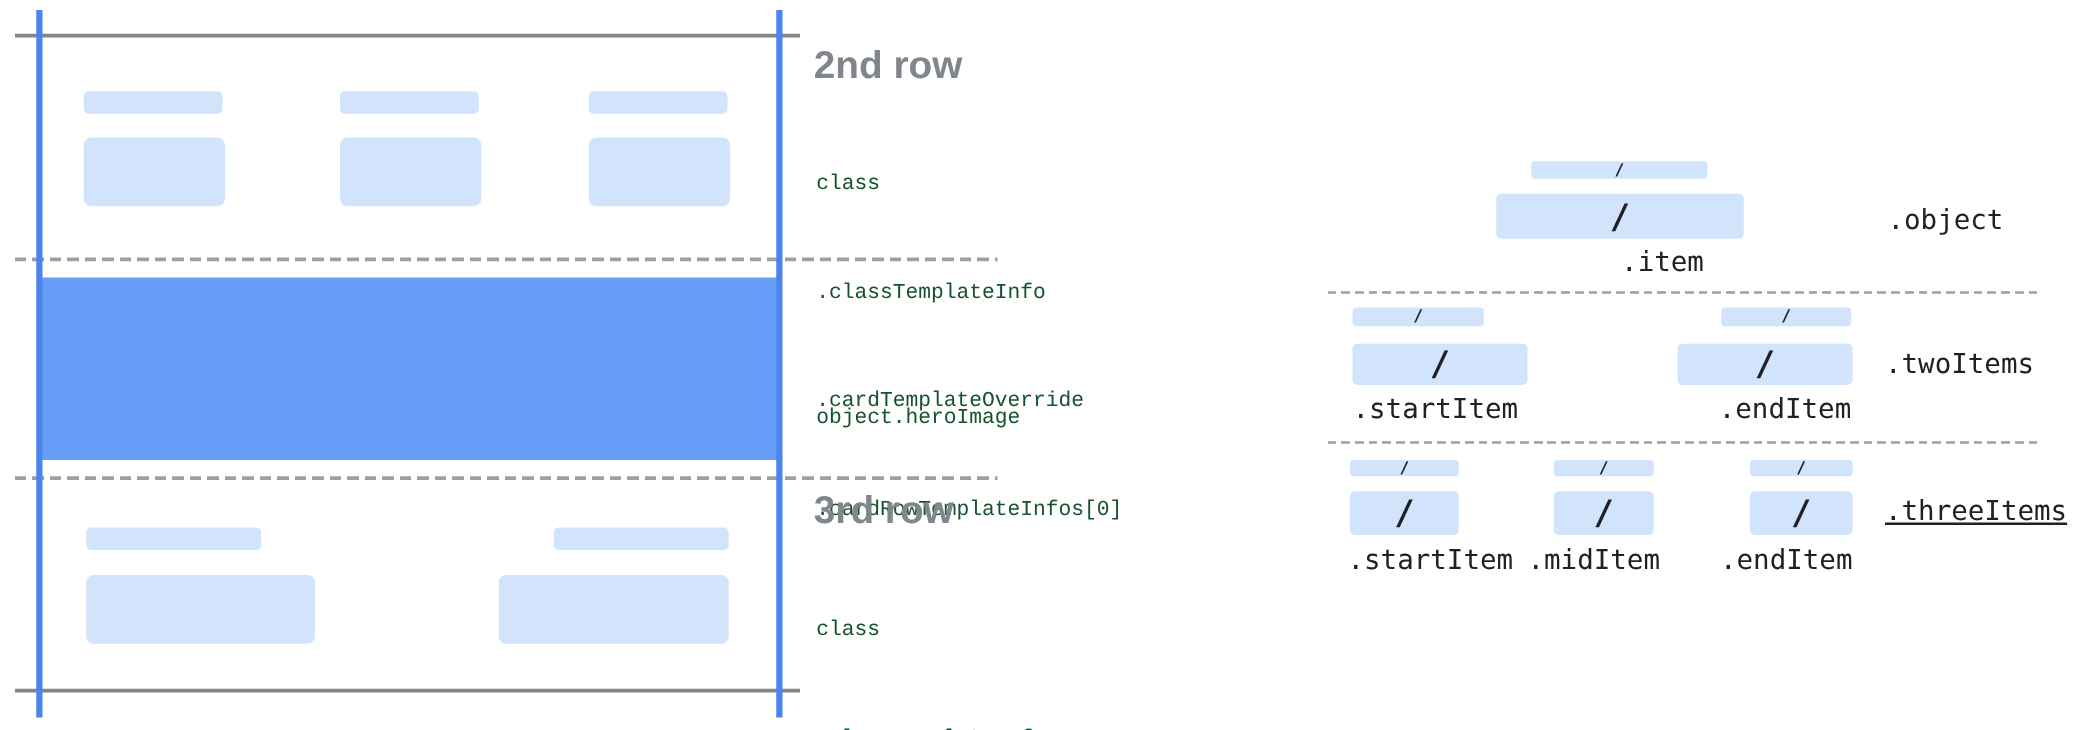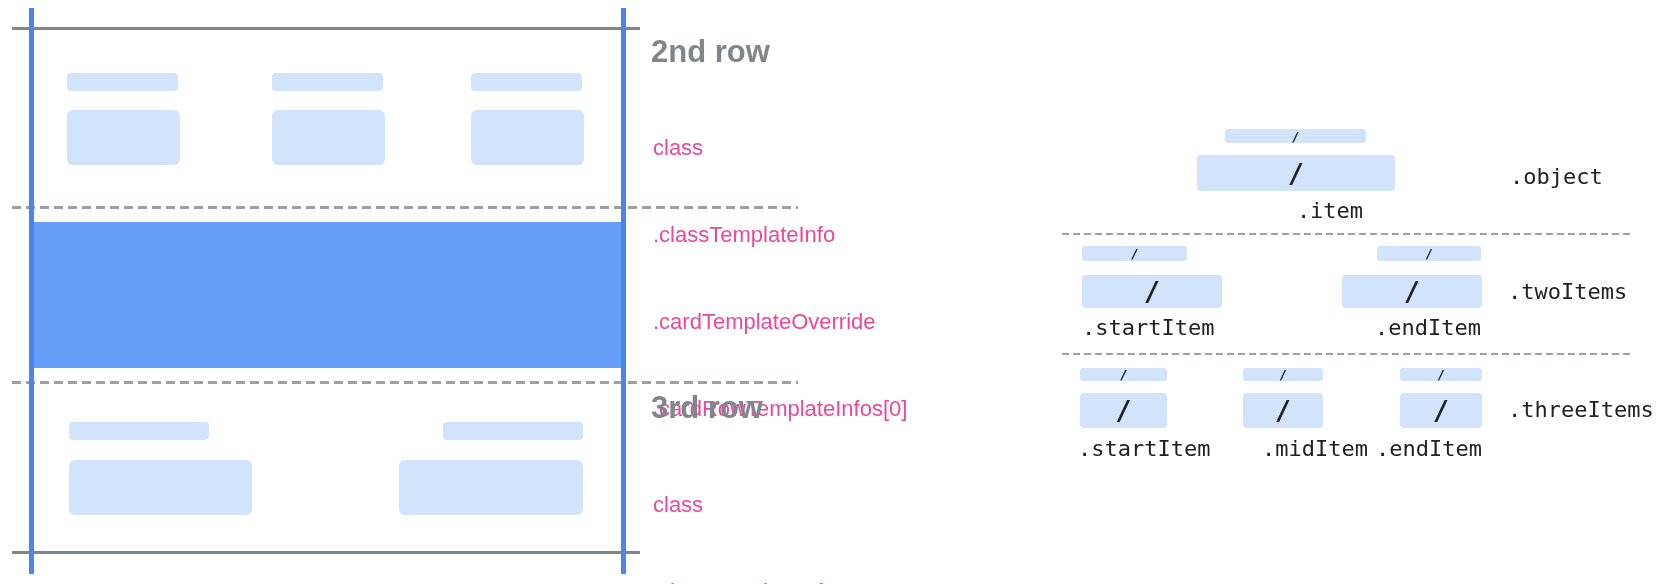--- a/index.html
+++ b/index.html
@@ -10,22 +10,22 @@
   .vline{width:5px;background:#4c84ee;}
   .hline{height:3px;background:#80868b;}
   .dash{height:3px;background:repeating-linear-gradient(to right,#9aa0a6 0 9px,transparent 9px 14px);}
   .dash-r{height:2px;background:repeating-linear-gradient(to right,#9aa0a6 0 7px,transparent 7px 11px);}
   
   .bar{background:#d2e3fc;border-radius:4px;display:flex;align-items:center;justify-content:center;}
   .bar.lg{border-radius:6px;}
   .hero{background:#669df6;}
   
   .heading{font-weight:bold;font-size:31px;color:#80868b;white-space:nowrap;}
-  .mono{font-family:Liberation Sans, sans-serif;color:#ec4899;
-        font-size:22px;line-height:29px;white-space:pre;}
+  .mono{font-family:Liberation Mono, monospace;color:#14532d;
+        font-size:17px;line-height:29px;white-space:pre;}
   .mono-label{font-family:"DejaVu Sans Mono","Liberation Mono",monospace;color:#202124;
         font-size:22px;line-height:24px;white-space:nowrap;}
   .slash-sm{font-family:"DejaVu Sans Mono","Liberation Mono",monospace;font-size:13px;
         font-weight:600;color:#202124;line-height:1;}
   .slash-lg{font-family:"DejaVu Sans Mono","Liberation Mono",monospace;font-size:27px;
         font-weight:bold;color:#202124;line-height:1;}
   .center{text-align:center;}
 </style>
 </head>
 <body>
@@ -56,20 +56,21 @@
 
   <div class="abs heading" style="left:651px;top:34px;">2nd row</div>
   <div class="abs mono" style="left:653px;top:75px;">
     <div>class</div>
     <div>.classTemplateInfo</div>
     <div>.cardTemplateOverride</div>
     <div>.cardRowTemplateInfos[0]</div>
   </div>
 
   <div class="abs mono" style="left:653px;top:262px;">
+    <div>object.heroImage</div>
   </div>
 
   <div class="abs heading" style="left:651px;top:390px;">3rd row</div>
   <div class="abs mono" style="left:653px;top:432px;">
     <div>class</div>
     <div>.classTemplateInfo</div>
     
     
   </div>
 
@@ -114,17 +115,17 @@
   <div class="abs bar" style="left:1080px;top:393px;width:87px;height:35px;">
     <span class="slash-lg">/</span>
   </div>
   <div class="abs bar" style="left:1243px;top:393px;width:80px;height:35px;">
     <span class="slash-lg">/</span>
   </div>
   <div class="abs bar" style="left:1400px;top:393px;width:82px;height:35px;">
     <span class="slash-lg">/</span>
   </div>
   <div class="abs mono-label" style="left:1078px;top:437px;">.startItem</div>
-  <div class="abs mono-label" style="left:1222px;top:437px;margin-left:40px;">.midItem</div>
+  <div class="abs mono-label" style="left:1222px;top:437px;">.midItem</div>
   <div class="abs mono-label" style="left:1376px;top:437px;">.endItem</div>
-  <div class="abs mono-label" style="left:1508px;top:398px;">.threeItems</div>
+  <div class="abs mono-label" style="left:1508px;top:398px;text-decoration:underline;">.threeItems</div>
 
 </div>
 
 </body></html>

